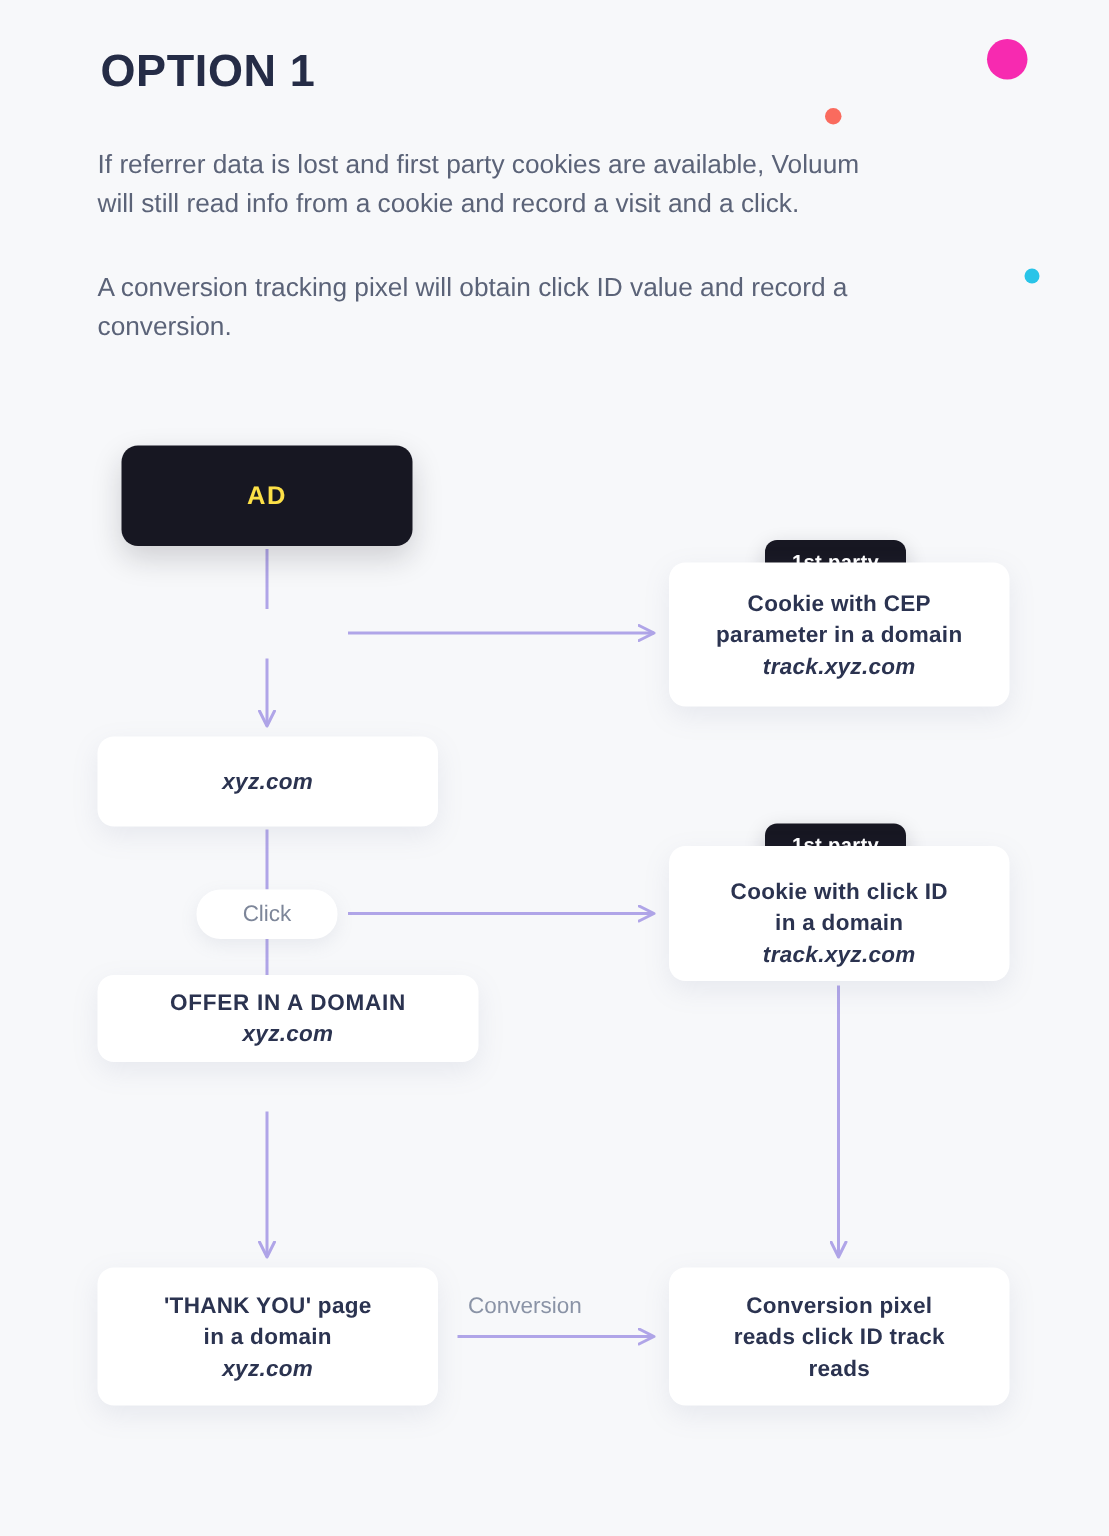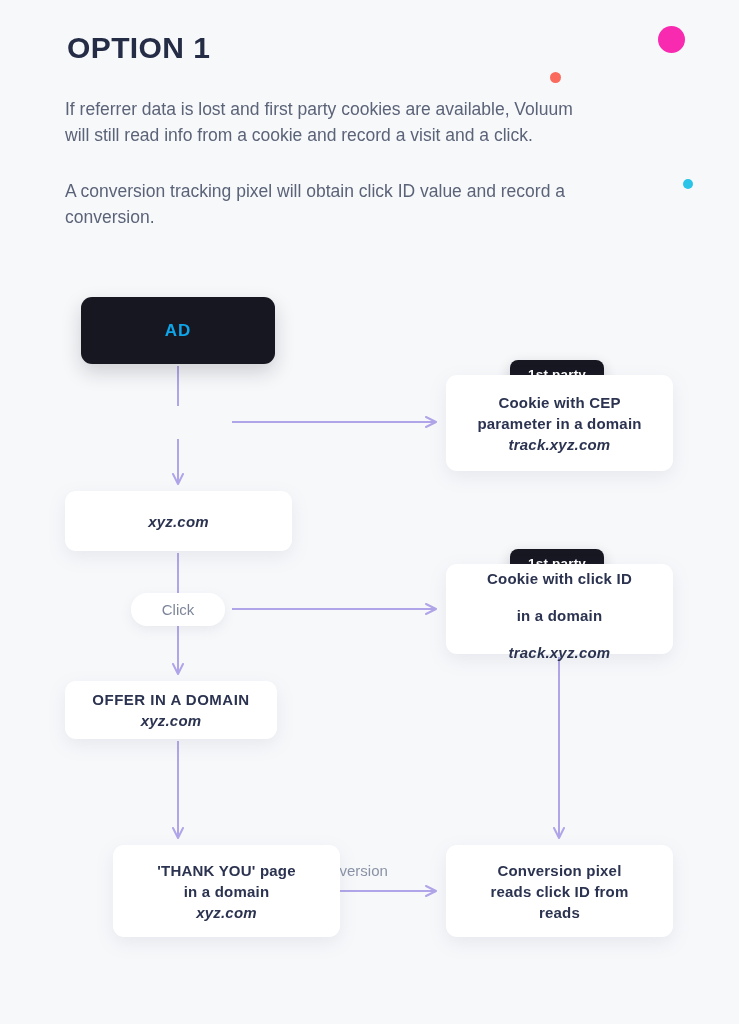--- a/index.html
+++ b/index.html
@@ -80,34 +80,34 @@
     left: 81px; top: 297px;
     width: 194px; height: 67px;
     background: #171722;
     border-radius: 11px;
     display: flex;
     align-items: center;
     justify-content: center;
     box-shadow: 0 8px 20px rgba(23,23,34,0.18);
   }
   #ad-box .ad-label {
-    color: #0ea5e9;
+    color: #fde047;
     font-size: 17px;
     font-weight: bold;
     letter-spacing: 1px;
   }
 
   
   #lander-box     { left: 65px; top: 491px; width: 227px; height: 60px; }
-  #offer-box      { left: 65px; top: 681px; width: 212px; height: 58px; }
-  #thankyou-box   { left: 65px; top: 845px; width: 227px; height: 92px; margin-left: 48px; }
+  #offer-box      { left: 65px; top: 650px; width: 254px; height: 58px; }
+  #thankyou-box   { left: 65px; top: 845px; width: 227px; height: 92px; }
 
   
   #cookie-cep-box   { left: 446px; top: 375px; width: 227px; height: 96px; }
-  #cookie-click-box { left: 446px; top: 564px; width: 227px; height: 90px; padding-top: 12px; gap: 16px; }
+  #cookie-click-box { left: 446px; top: 564px; width: 227px; height: 90px; padding-top: 12px; }
   #conv-pixel-box   { left: 446px; top: 845px; width: 227px; height: 92px; }
 
   
   .badge {
     position: absolute;
     background: #171722;
     color: #ffffff;
     font-size: 13.5px;
     font-weight: bold;
     border-radius: 8px;
@@ -224,17 +224,17 @@
 
   <div class="badge" id="badge-click">1st party</div>
   <div class="card" id="cookie-click-box">
     <div class="line">Cookie with click ID</div>
     <div class="line">in a domain</div>
     <div class="line domain">track.xyz.com</div>
   </div>
 
   <div class="card" id="conv-pixel-box">
     <div class="line">Conversion pixel</div>
-    <div class="line">reads click ID from</div>
+    <div class="line">reads click ID track</div>
     <div class="line">reads</div>
   </div>
 
 </div>
 
 </body></html>

